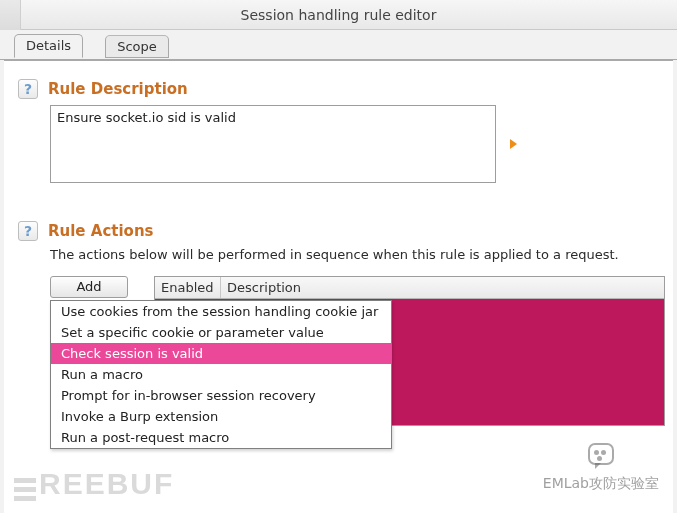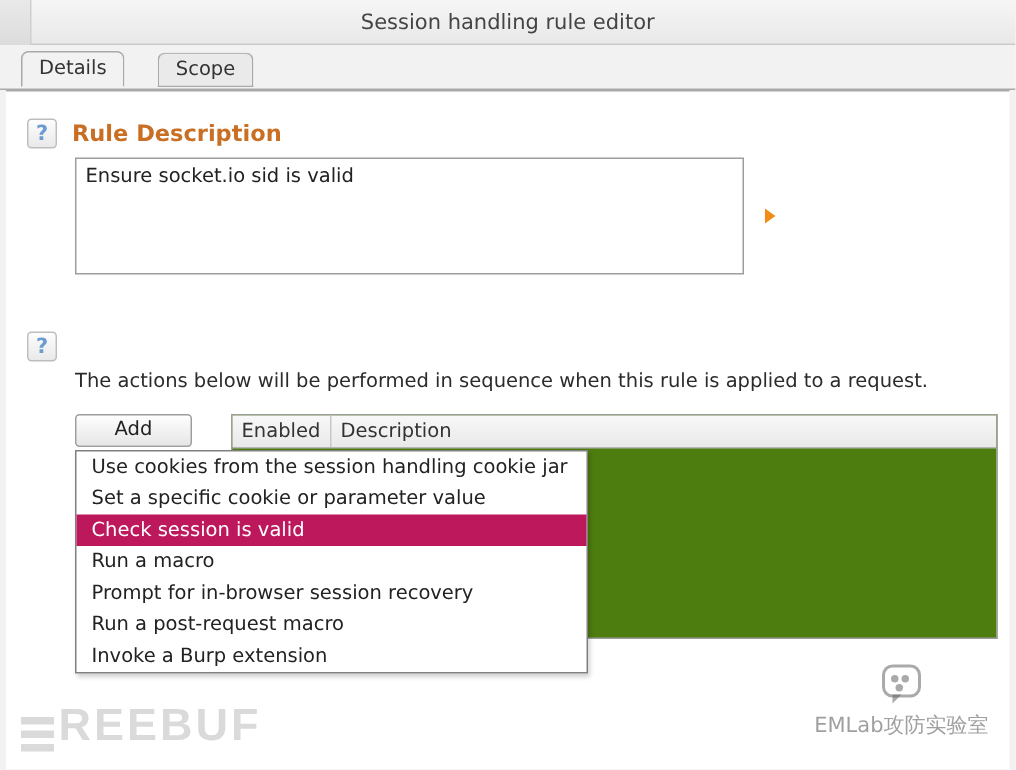--- a/index.html
+++ b/index.html
@@ -160,21 +160,21 @@
     border-radius: 3px;
     background: linear-gradient(#fefefe,#e6e6e6);
     font-size: 13px;
     color:#222;
     cursor: default;
   }
   .actions-table {
     flex: 1 1 auto;
     border: 1px solid #9d9d9d;
     height: 150px;
-    background:#4d7c0f;
+    background:#be185d;
     position:relative;
   }
   .table-head {
     display:flex;
     background: linear-gradient(#f8f8f8,#e9e9e9);
     border-bottom: 1px solid #b5b5b5;
     height: 22px;
     line-height: 22px;
     font-size: 13px;
     color:#333;
@@ -199,21 +199,21 @@
     z-index: 20;
   }
   .dropdown-item {
     padding: 3px 10px 3px 10px;
     font-size: 13px;
     color:#222;
     white-space: nowrap;
     cursor: default;
   }
   .dropdown-item.selected {
-    background: #be185d;
+    background: #ec4899;
     color:#fff;
   }
   
   .watermark-left {
     position:absolute;
     left: 14px; bottom: 12px;
     font-size: 30px;
     font-weight: 700;
     letter-spacing: 2px;
     color: rgba(150,150,150,0.35);
@@ -296,36 +296,37 @@
       <div class="desc-row">
         <textarea class="desc-box" style="">Ensure socket.io sid is valid</textarea>
         <span class="play-marker"></span>
       </div>
     </div>
 
     <div style="height:38px"></div>
 
     <div class="section-head">
       <div class="help-icon">?</div>
+      <div class="section-title">Rule Actions</div>
     </div>
     <div class="section-body">
       <div class="actions-note">The actions below will be performed in sequence when this rule is applied to a request.</div>
 
       <div class="actions-layout">
         <div class="side-buttons">
           <div class="btn">Add</div>
 
           <div class="dropdown" id="dropdown">
               <div class="dropdown-item">Use cookies from the session handling cookie jar</div>
               <div class="dropdown-item">Set a specific cookie or parameter value</div>
               <div class="dropdown-item selected">Check session is valid</div>
               <div class="dropdown-item">Run a macro</div>
               <div class="dropdown-item">Prompt for in-browser session recovery</div>
+              <div class="dropdown-item">Invoke a Burp extension</div>
               <div class="dropdown-item">Run a post-request macro</div>
-              <div class="dropdown-item">Invoke a Burp extension</div>
             </div>
         </div>
 
         <div class="actions-table">
           <div class="table-head">
             <div class="th-enabled">Enabled</div>
             <div class="th-desc">Description</div>
           </div>
 
         </div>

